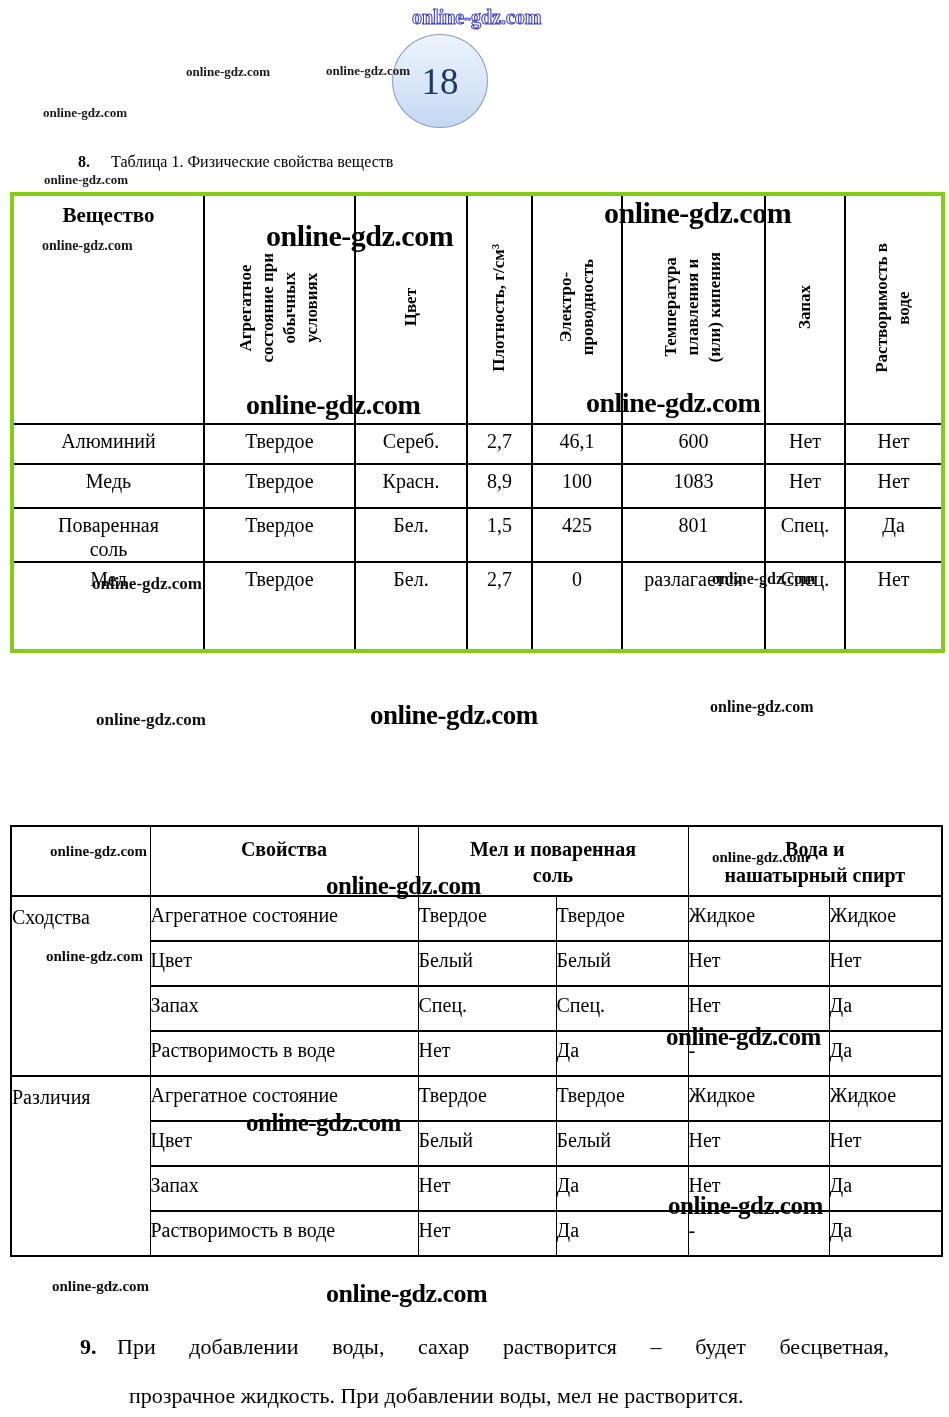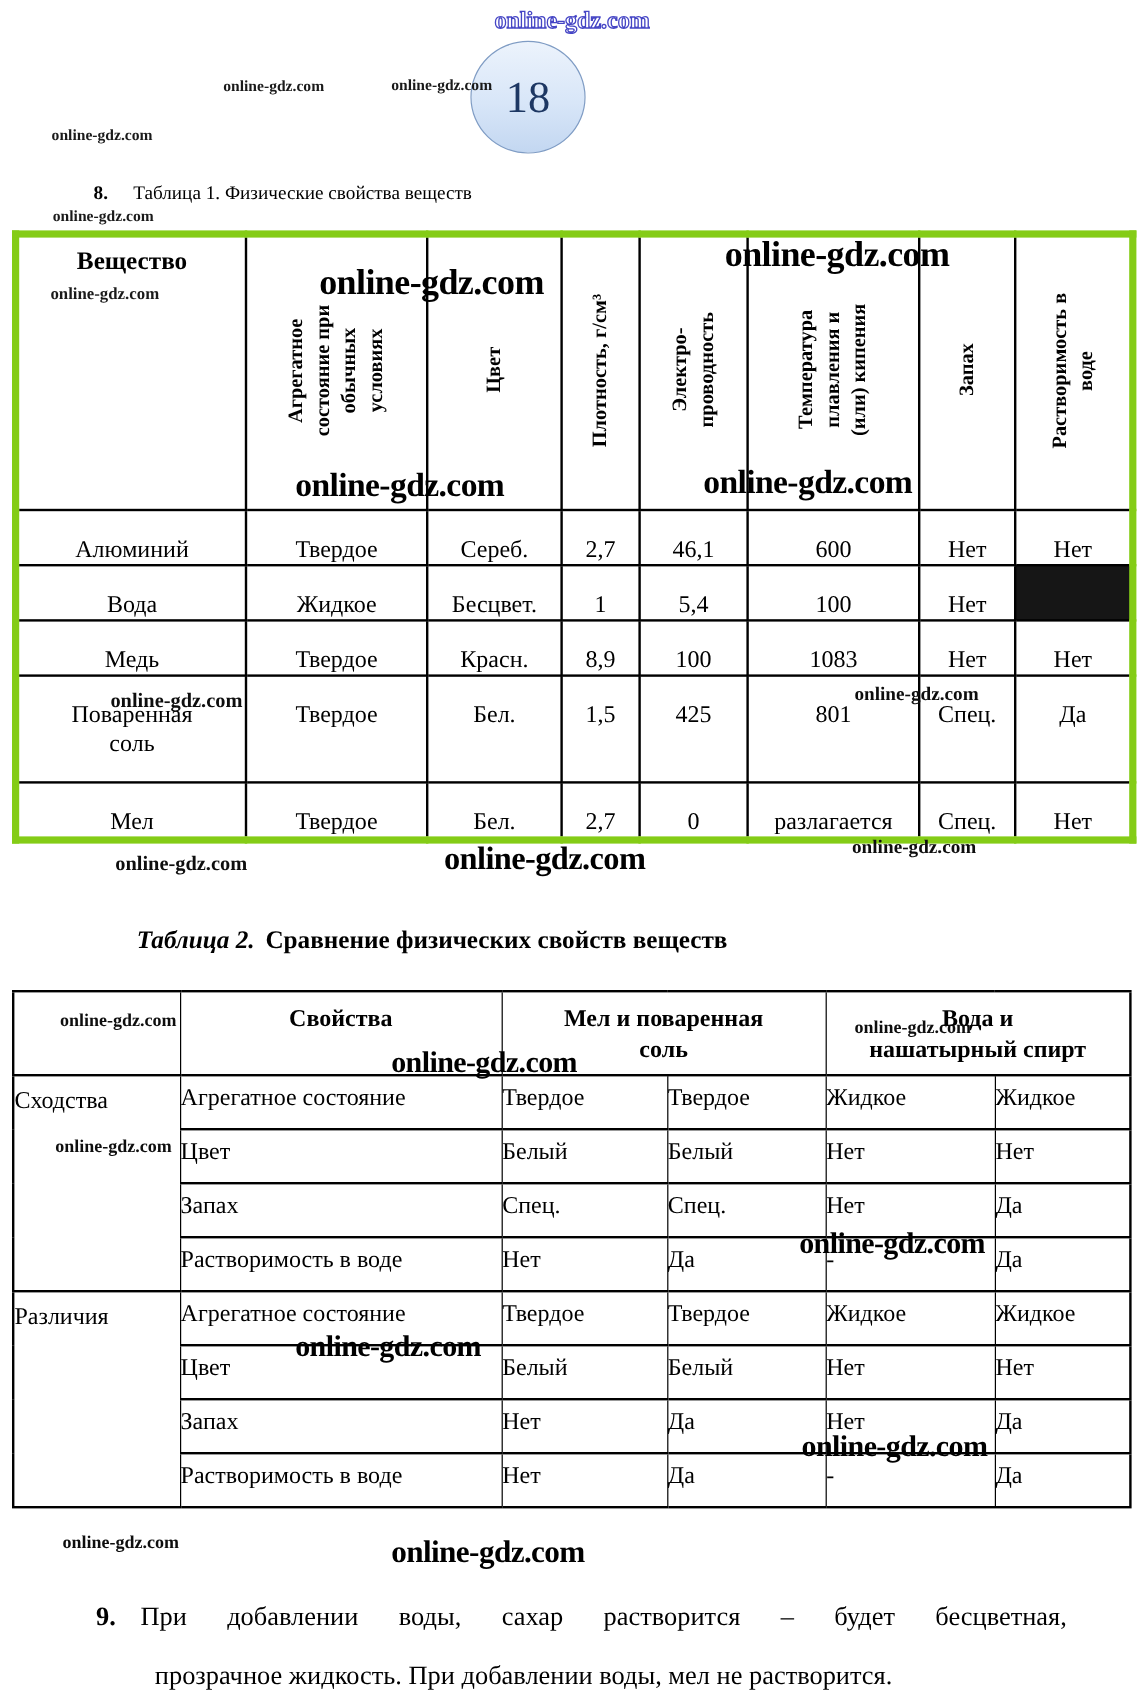--- a/index.html
+++ b/index.html
@@ -23,28 +23,28 @@
            font-size:37px; color:#1d3763; }
 
   
   .h1 { position:absolute; left:78px; top:153px; font-size:16px; z-index:2; white-space:nowrap; }
   .h1 .num { font-weight:bold; margin-right:21px; }
   .h2 { position:absolute; left:114px; top:771px; font-size:21px; font-weight:bold; z-index:2; white-space:nowrap; }
   .h2 .pre { font-style:italic; margin-right:9px; }
 
   
   .t1 { position:absolute; left:10px; top:192px; width:931px; z-index:2;
-        border-collapse:collapse; table-layout:fixed; border:6px solid #84cc16; }
+        border-collapse:collapse; table-layout:fixed; border:4px solid #84cc16; }
   .t1 th, .t1 td { border:2px solid #000; padding:0; }
   .t1 thead tr { height:230px; }
   .t1 .h-sub { vertical-align:top; padding-top:7px; font-size:21px; font-weight:bold; text-align:center; }
   .t1 .h-rot { vertical-align:middle; text-align:center; }
   .rot { display:inline-block; writing-mode:vertical-rl; transform:rotate(180deg);
          white-space:pre-line; font-weight:bold; font-size:17px; line-height:1.3; text-align:center; }
-  .t1 td { font-size:20px; text-align:center; vertical-align:top; padding-top:20px;
+  .t1 td { font-size:20px; text-align:center; vertical-align:top; padding-top:4px;
            white-space:pre-line; line-height:1.2; }
   .t1 tbody tr:nth-child(1){height:40px} .t1 tbody tr:nth-child(2){height:44px}
   .t1 tbody tr:nth-child(3){height:42px} .t1 tbody tr:nth-child(4){height:89px}
   .t1 tbody tr:nth-child(5){height:44px} .t1 tbody tr:nth-child(6){height:43px}
   .t1 td.redacted { background:#161616; }
 
   
   .t2 { position:absolute; left:10px; top:825px; width:931px; z-index:2;
         border-collapse:collapse; table-layout:fixed; border:2px solid #000; font-size:20px; }
   .t2 th, .t2 td { border:solid #000; border-width:2px 1px; padding:0; }
@@ -136,30 +136,20 @@
           <td>Алюминий</td>
           <td>Твердое</td>
           <td>Сереб.</td>
           <td>2,7</td>
           <td>46,1</td>
           <td>600</td>
           <td>Нет</td>
           <td>Нет</td>
         </tr>
         <tr>
-          <td>Вода</td>
-          <td>Жидкое</td>
-          <td>Бесцвет.</td>
-          <td>1</td>
-          <td>5,4</td>
-          <td>100</td>
-          <td>Нет</td>
-          <td class="redacted"></td>
-        </tr>
-        <tr>
           <td>Медь</td>
           <td>Твердое</td>
           <td>Красн.</td>
           <td>8,9</td>
           <td>100</td>
           <td>1083</td>
           <td>Нет</td>
           <td>Нет</td>
         </tr>
         <tr>
@@ -179,23 +169,20 @@
           <td>Бел.</td>
           <td>2,7</td>
           <td>0</td>
           <td>разлагается</td>
           <td>Спец.</td>
           <td>Нет</td>
         </tr>
       </tbody>
   </table>
 
-  <div class="h2">
-    <span class="pre">Таблица 2.</span><span>Сравнение физических свойств веществ</span>
-  </div>
 
   <table class="t2">
     <colgroup>
       <col style="width:139px">
         <col style="width:268px">
         <col style="width:138px">
       <col style="width:132px">
         <col style="width:141px">
         <col style="width:113px">
     </colgroup>

